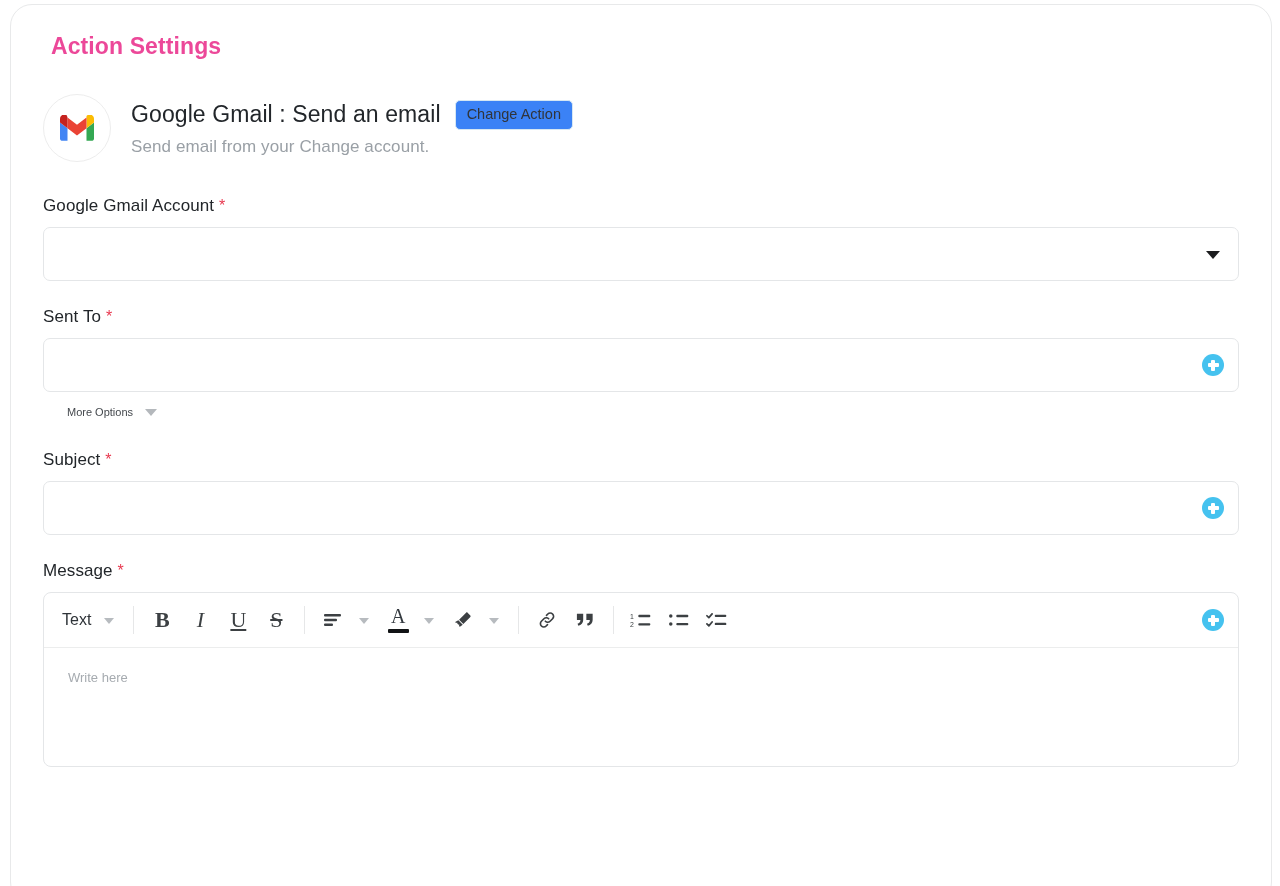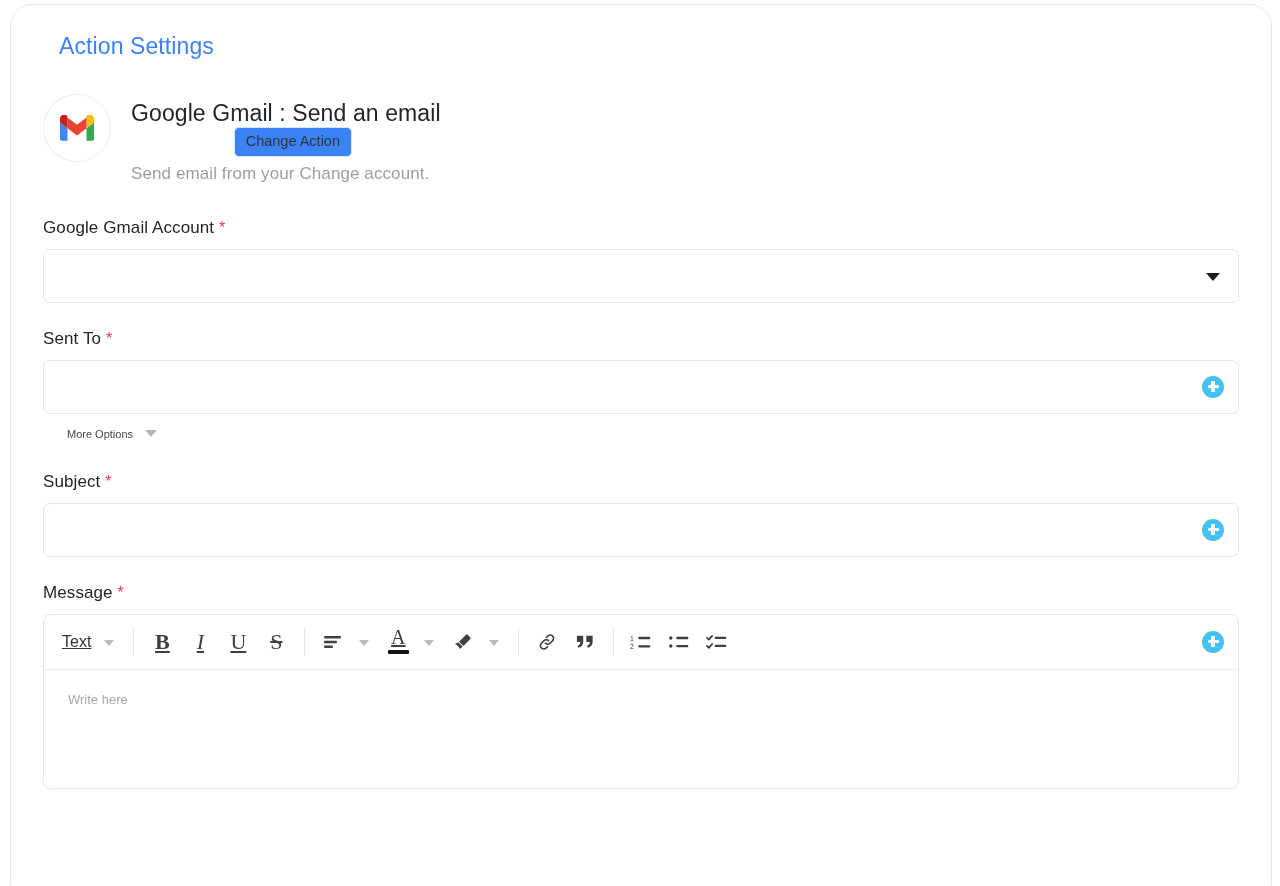--- a/index.html
+++ b/index.html
@@ -16,38 +16,38 @@
     width: 1262px; height: 900px;
     background: #ffffff;
     border: 1px solid #e8e9ea;
     border-radius: 22px;
     overflow: hidden;
   }
   .inner { padding: 28px 32px 0 32px; }
 
   .page-title {
     font-size: 23px;
-    color: #3b82f6;
-    font-weight: 400;
+    color: #ec4899;
+    font-weight: 700;
     letter-spacing: .1px;
-    margin: 0 0 34px 16px;
+    margin: 0 0 34px 8px;
   }
 
   
   .action-header { display: flex; align-items: flex-start; margin-bottom: 34px; }
   .app-avatar {
     width: 68px; height: 68px; flex: 0 0 68px;
     border-radius: 50%;
     border: 1px solid #ededed;
     background: #fff;
     display: flex; align-items: center; justify-content: center;
     margin-right: 20px;
   }
   .action-text { padding-top: 6px; }
-  .action-title-row { display: flex; align-items: center; flex-direction: column; }
+  .action-title-row { display: flex; align-items: center; }
   .action-title {
     font-size: 23px; color: #22262a; font-weight: 400; letter-spacing: .1px;
   }
   .change-action-btn {
     margin-left: 14px;
     font-family: "Liberation Sans", sans-serif;
     font-size: 14.5px;
     color: #30343a;
     background: #3b82f6;
     border: 1px solid #d6e7f3;
@@ -130,21 +130,21 @@
   .toolbar {
     position: relative;
     height: 55px;
     display: flex; align-items: center;
     border-bottom: 1px solid #eceded;
     padding-left: 4px;
   }
   .tb-item {
     display: inline-flex; align-items: center; justify-content: center;
     height: 38px; min-width: 38px;
-    color: #3c4043; cursor: pointer; border-radius: 4px; text-decoration: underline;
+    color: #3c4043; cursor: pointer; border-radius: 4px;
   }
   .tb-text { padding: 0 6px 0 14px; font-size: 16px; color: #2e3338; }
   .tb-caret {
     width: 0; height: 0; margin: 2px 10px 0 7px;
     border-left: 5.5px solid transparent;
     border-right: 5.5px solid transparent;
     border-top: 6.5px solid #b7bbbf;
   }
   .tb-sep { width: 1px; height: 28px; background: #e6e7e8; margin: 0 9px; }
   .tb-b { font-weight: bold; font-family: "Liberation Serif", serif; font-size: 22px; }

